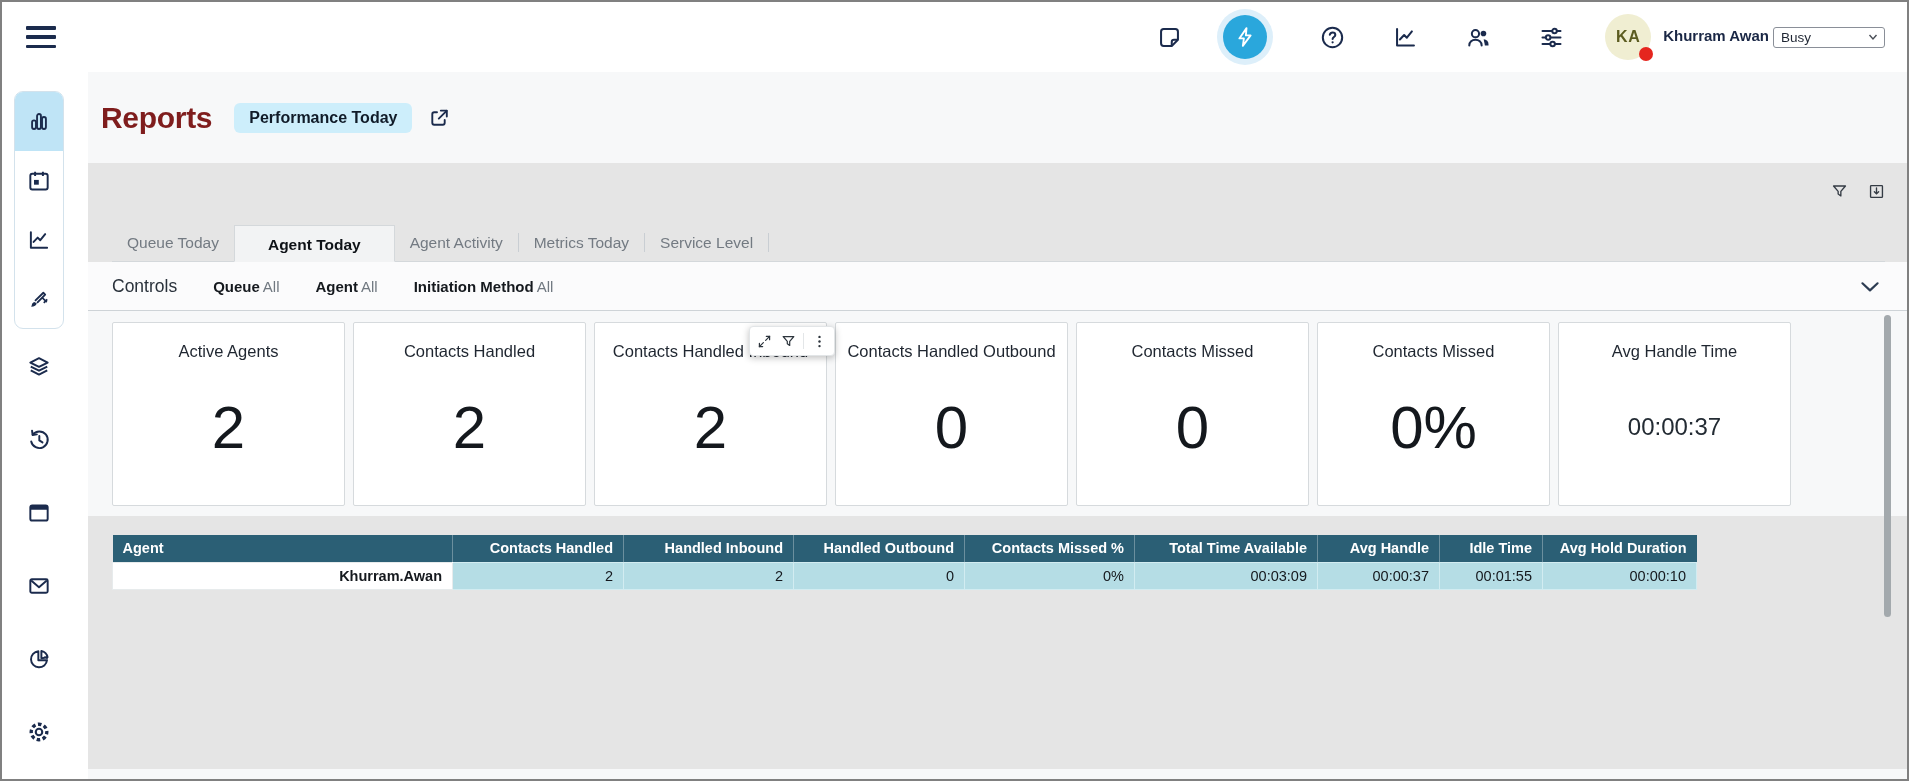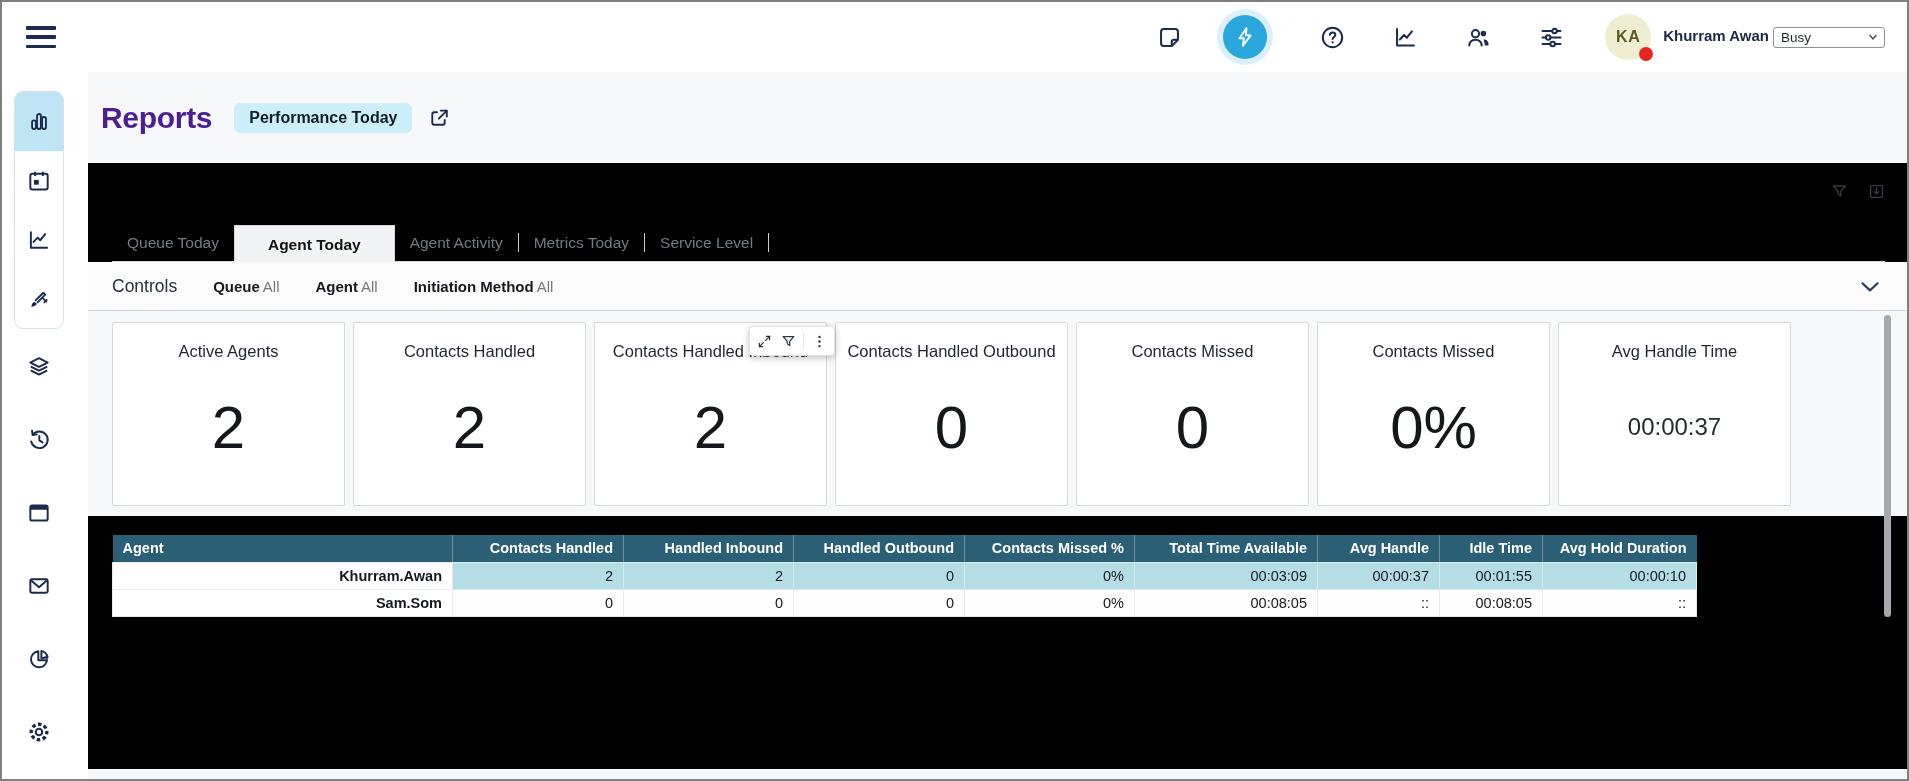--- a/index.html
+++ b/index.html
@@ -31,31 +31,31 @@
   .side-item { height:59px; display:flex; align-items:center; justify-content:center; cursor:pointer; }
   .side-item.active { background:#bfe4f6; }
   .side-loose { width:50px; margin-left:12px; margin-top:25px; display:flex; flex-direction:column; align-items:center; gap:47px; }
   .side-loose .side-ic { cursor:pointer; }
   .side-ic svg { width:26px; height:26px; display:block; }
 
   .content { flex:1; background:#f7f8f9; display:flex; flex-direction:column; min-width:0; }
 
   
   .page-header { height:91px; flex-shrink:0; display:flex; align-items:center; padding:0 22px 0 13px; }
-  .page-title { font-size:30px; font-weight:800; color:#4c1d95; letter-spacing:-.3px;text-align:center; }
+  .page-title { font-size:30px; font-weight:800; color:#7f1d1d; letter-spacing:-.3px;text-align:center; }
   .badge { margin-left:22px; background:#cdeefb; color:#101b28; font-size:16px; font-weight:600; padding:6px 15px; border-radius:6px; }
   .extlink { margin-left:15px; width:24px; height:24px; cursor:pointer; }
   .refresh-area { margin-left:auto; display:flex; align-items:center; }
   .refresh-text { font-size:16px; color:#2e333b; }
   .refresh-text b { font-weight:700; color:#1c2129; }
   .info-ic { width:21px; height:21px; margin-left:10px; }
   .sync-ic { width:25px; height:25px; margin-left:20px; cursor:pointer; }
 
   
-  .panel { flex:1; background:#000000; position:relative; margin-bottom:10px; min-height:0; }
+  .panel { flex:1; background:#e5e5e5; position:relative; margin-bottom:10px; min-height:0; }
   .panel-tools { position:absolute; top:19px; right:21px; display:flex; gap:18px; }
   .panel-tools svg { width:19px; height:19px; cursor:pointer; }
 
   .tabbar { display:flex; align-items:flex-end; margin:61px 22px 0 24px; border-bottom:1px solid #d4d8db; height:38px; }
   .tab { height:37px; line-height:37px; padding:0 15px; font-size:15.5px; color:#737a82; cursor:pointer; white-space:nowrap; }
   .tab.active { background:#f2f3f4; border:1px solid #d4d8db; border-bottom:1px solid #f2f3f4; margin-bottom:-1px; padding:0 33px; font-weight:700; color:#0e1217; }
   .tab-sep { width:1px; height:19px; background:#c9ced3; align-self:center; }
 
   .controls-row { height:49px; display:flex; align-items:center; padding:0 24px; border-bottom:1px solid #ced3d7; background:#fbfbfc; }
   .controls-title { font-size:17.5px; color:#2a323b; }
@@ -369,31 +369,20 @@
               <td class="agent-cell">Khurram.Awan</td>
               <td>2</td>
               <td>2</td>
               <td>0</td>
               <td>0%</td>
               <td>00:03:09</td>
               <td>00:00:37</td>
               <td>00:01:55</td>
               <td>00:00:10</td>
             </tr>
-            <tr>
-              <td class="agent-cell">Sam.Som</td>
-              <td>0</td>
-              <td>0</td>
-              <td>0</td>
-              <td>0%</td>
-              <td>00:08:05</td>
-              <td>::</td>
-              <td>00:08:05</td>
-              <td>::</td>
-            </tr>
           </tbody>
         </table>
 
         <div class="scroll-thumb"></div>
       </div>
     </main>
   </div>
 </div>
 
 </body></html>

